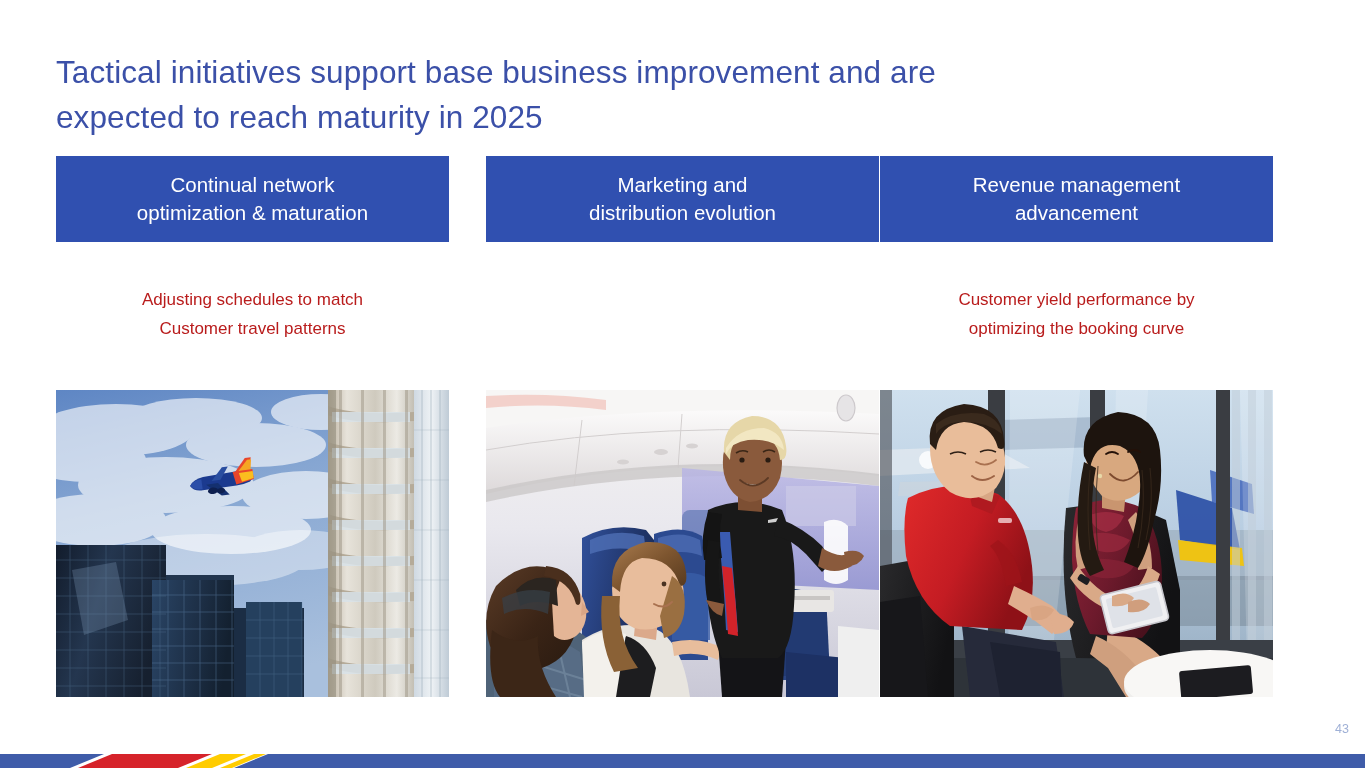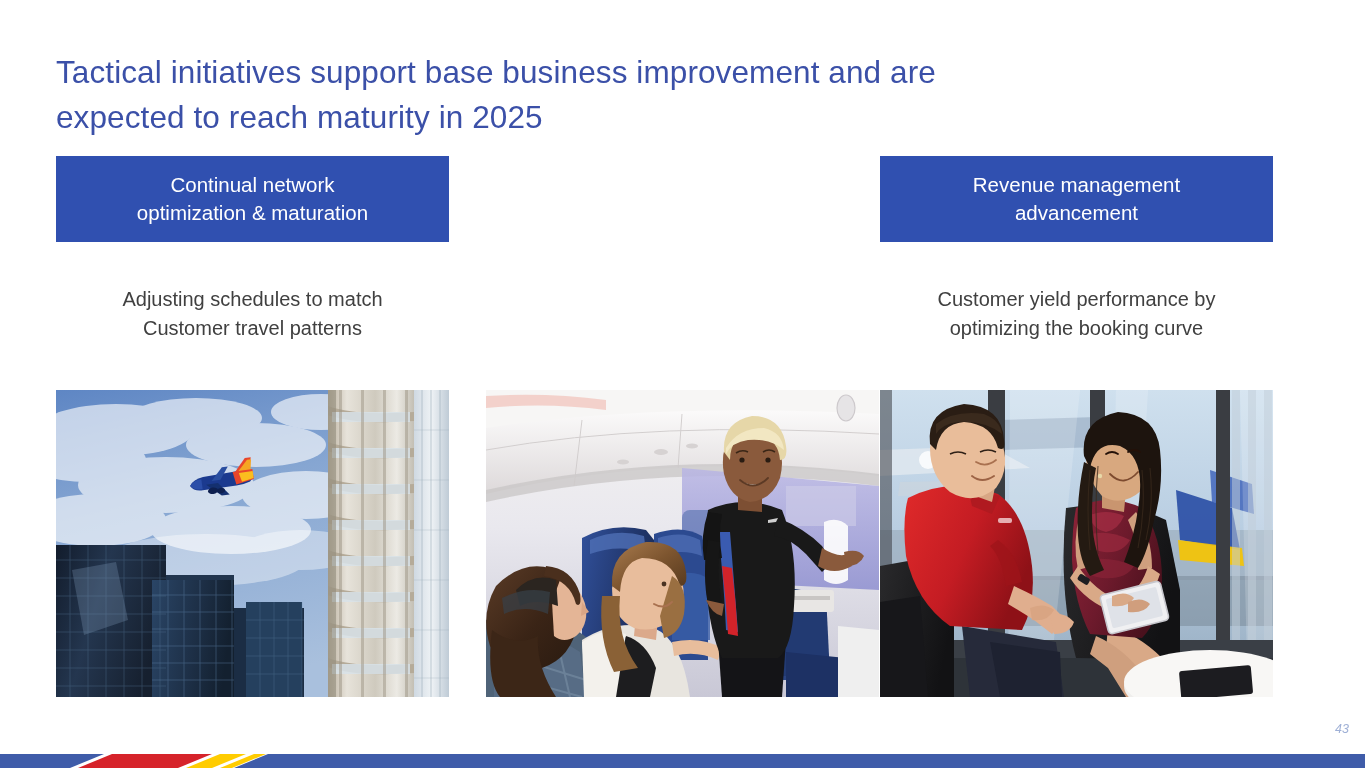--- a/index.html
+++ b/index.html
@@ -64,22 +64,22 @@
     box-sizing: border-box;
     padding: 0 6px;
   }
 
   .caption {
     position: absolute;
     top: 285px;
     left: 0;
     width: 393px;
     text-align: center;
-    color: #404040;
-    font-size: 20px;
+    color: #b91c1c;
+    font-size: 17px;
     line-height: 29px;
     white-space: pre-line;
   }
 
   
   .photo {
     position: absolute;
     top: 390px;
     left: 0;
     width: 393px;
@@ -90,21 +90,20 @@
   .photo svg { display: block; width: 393px; height: 307px; }
 
   
   #slide-number {
     position: absolute;
     right: 52px;
     top: 722px;
     font-size: 12.5px;
     color: #9fb0d6;
     text-align: right;
-    font-style: italic;
   }
 
   
   #brand-stripe {
     position: absolute;
     left: 0;
     bottom: 0;
     width: 1365px;
     height: 22px;
   }
@@ -297,20 +296,22 @@
           <line x1="246" y1="212" x2="246" y2="307"></line>
         </g>
 
         <polygon points="16,180 60,172 72,230 28,245" fill="#7f99b5" opacity="0.30"></polygon>
       </svg>
     </div>
   </div>
 
   <div class="column" id="col-1">
 
+    <div class="header-box">Marketing and
+distribution evolution</div>
 
 
     <div class="photo">
       <svg viewBox="0 0 393 307" preserveAspectRatio="none" aria-hidden="true">
         <defs>
           <linearGradient id="cabinbg" x1="0" y1="0" x2="0" y2="1">
             <stop offset="0%" stop-color="#f6f4f2"></stop>
             <stop offset="45%" stop-color="#e9e8ee"></stop>
             <stop offset="100%" stop-color="#c9c8d6"></stop>
           </linearGradient>

